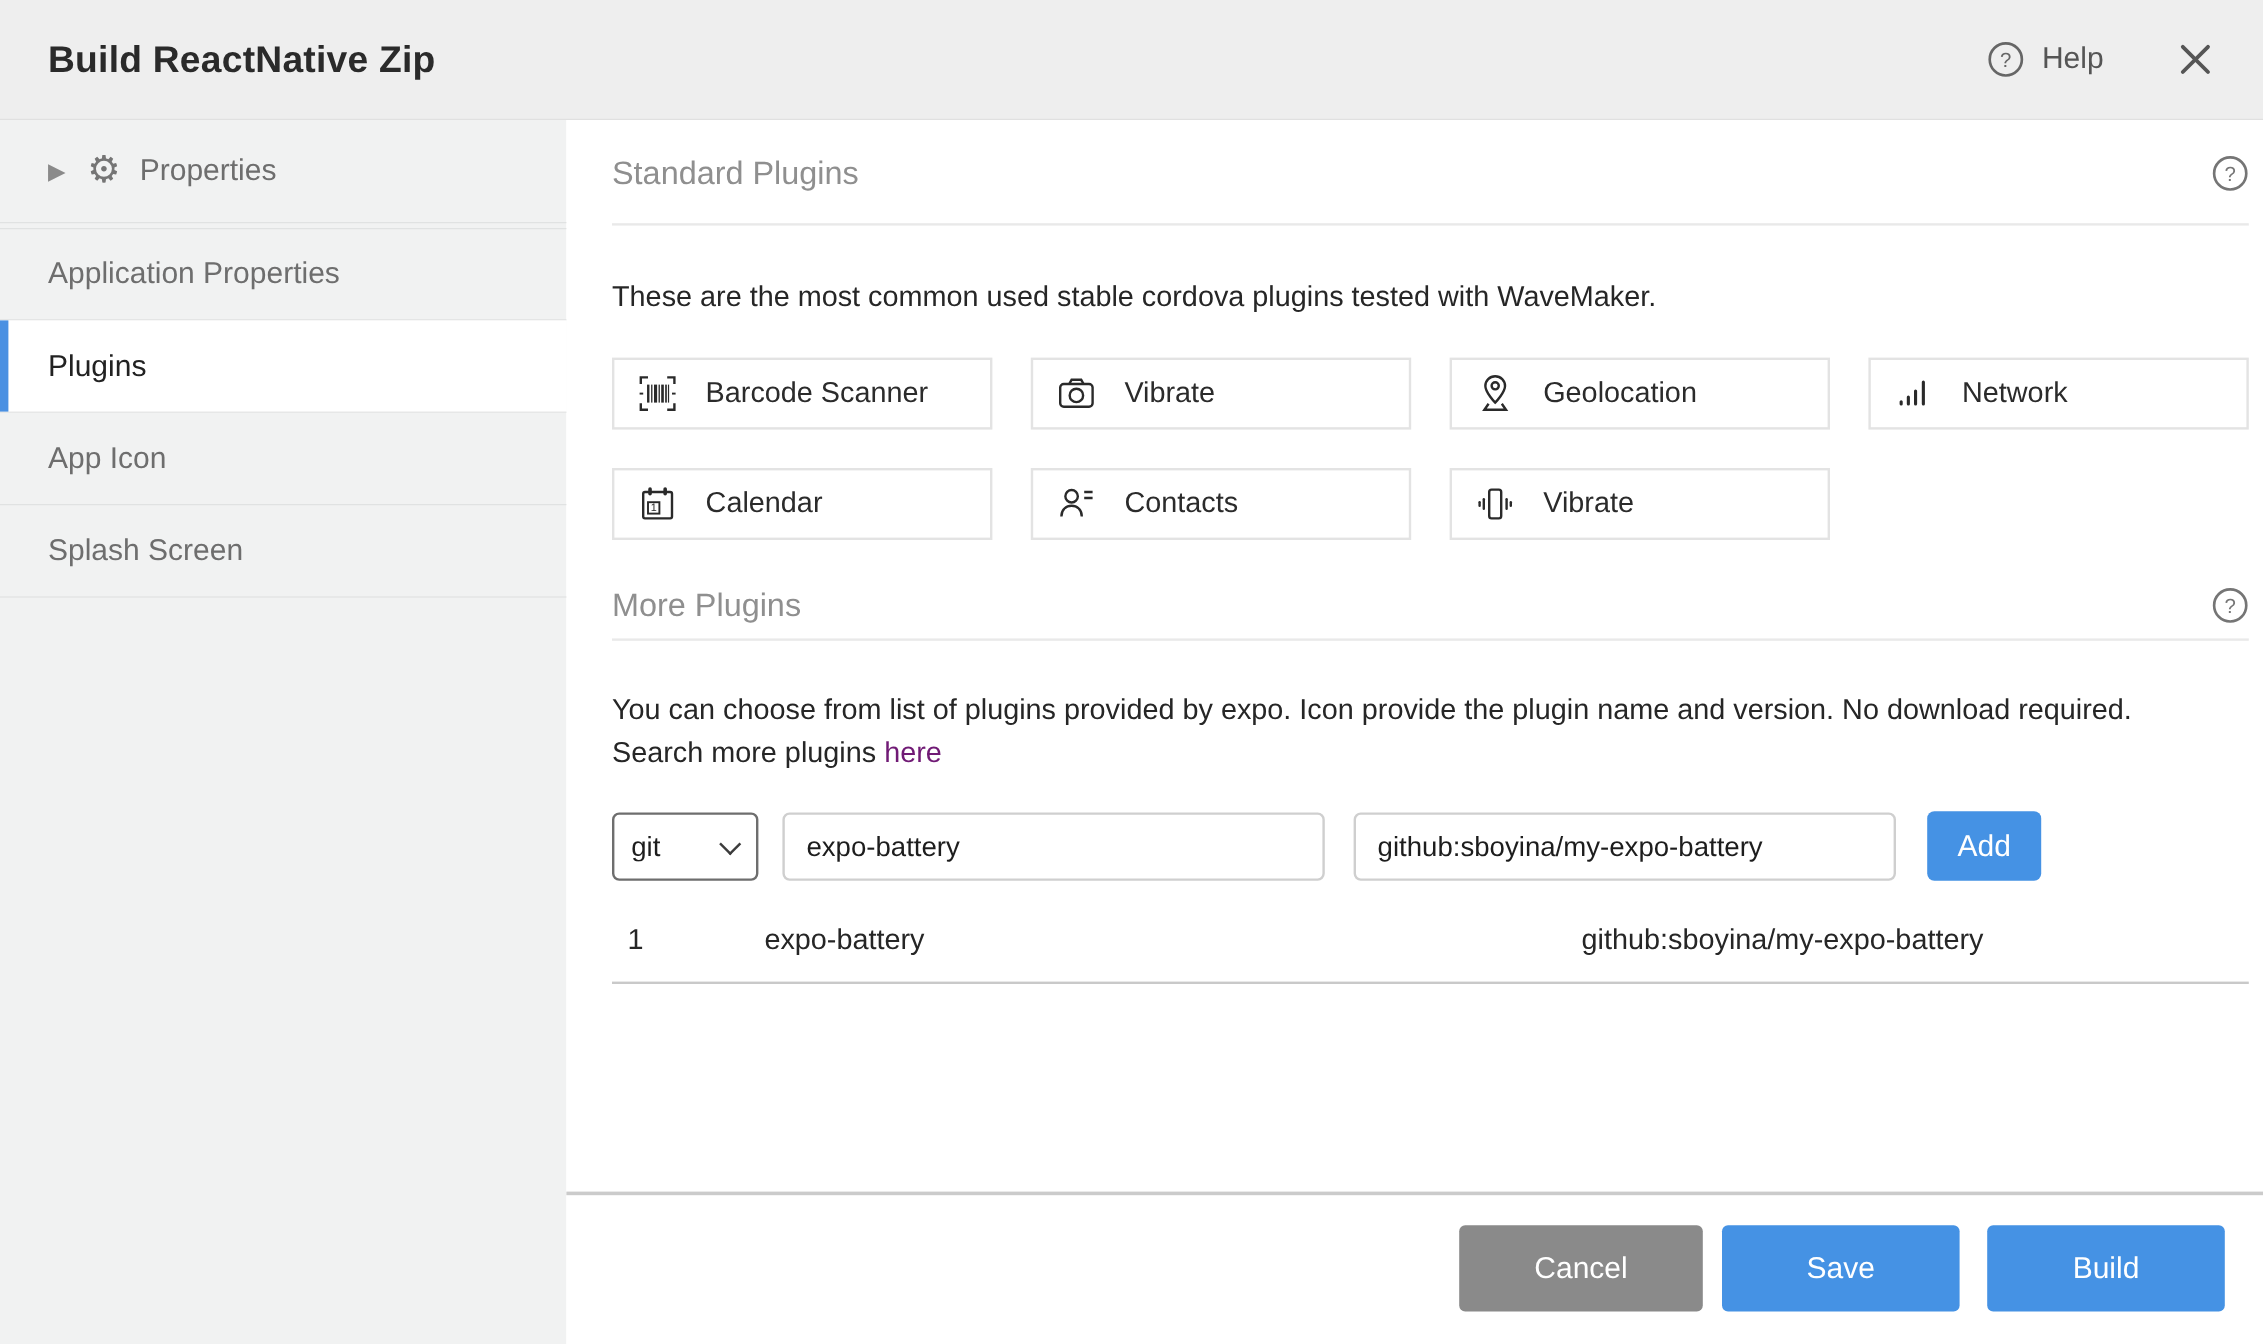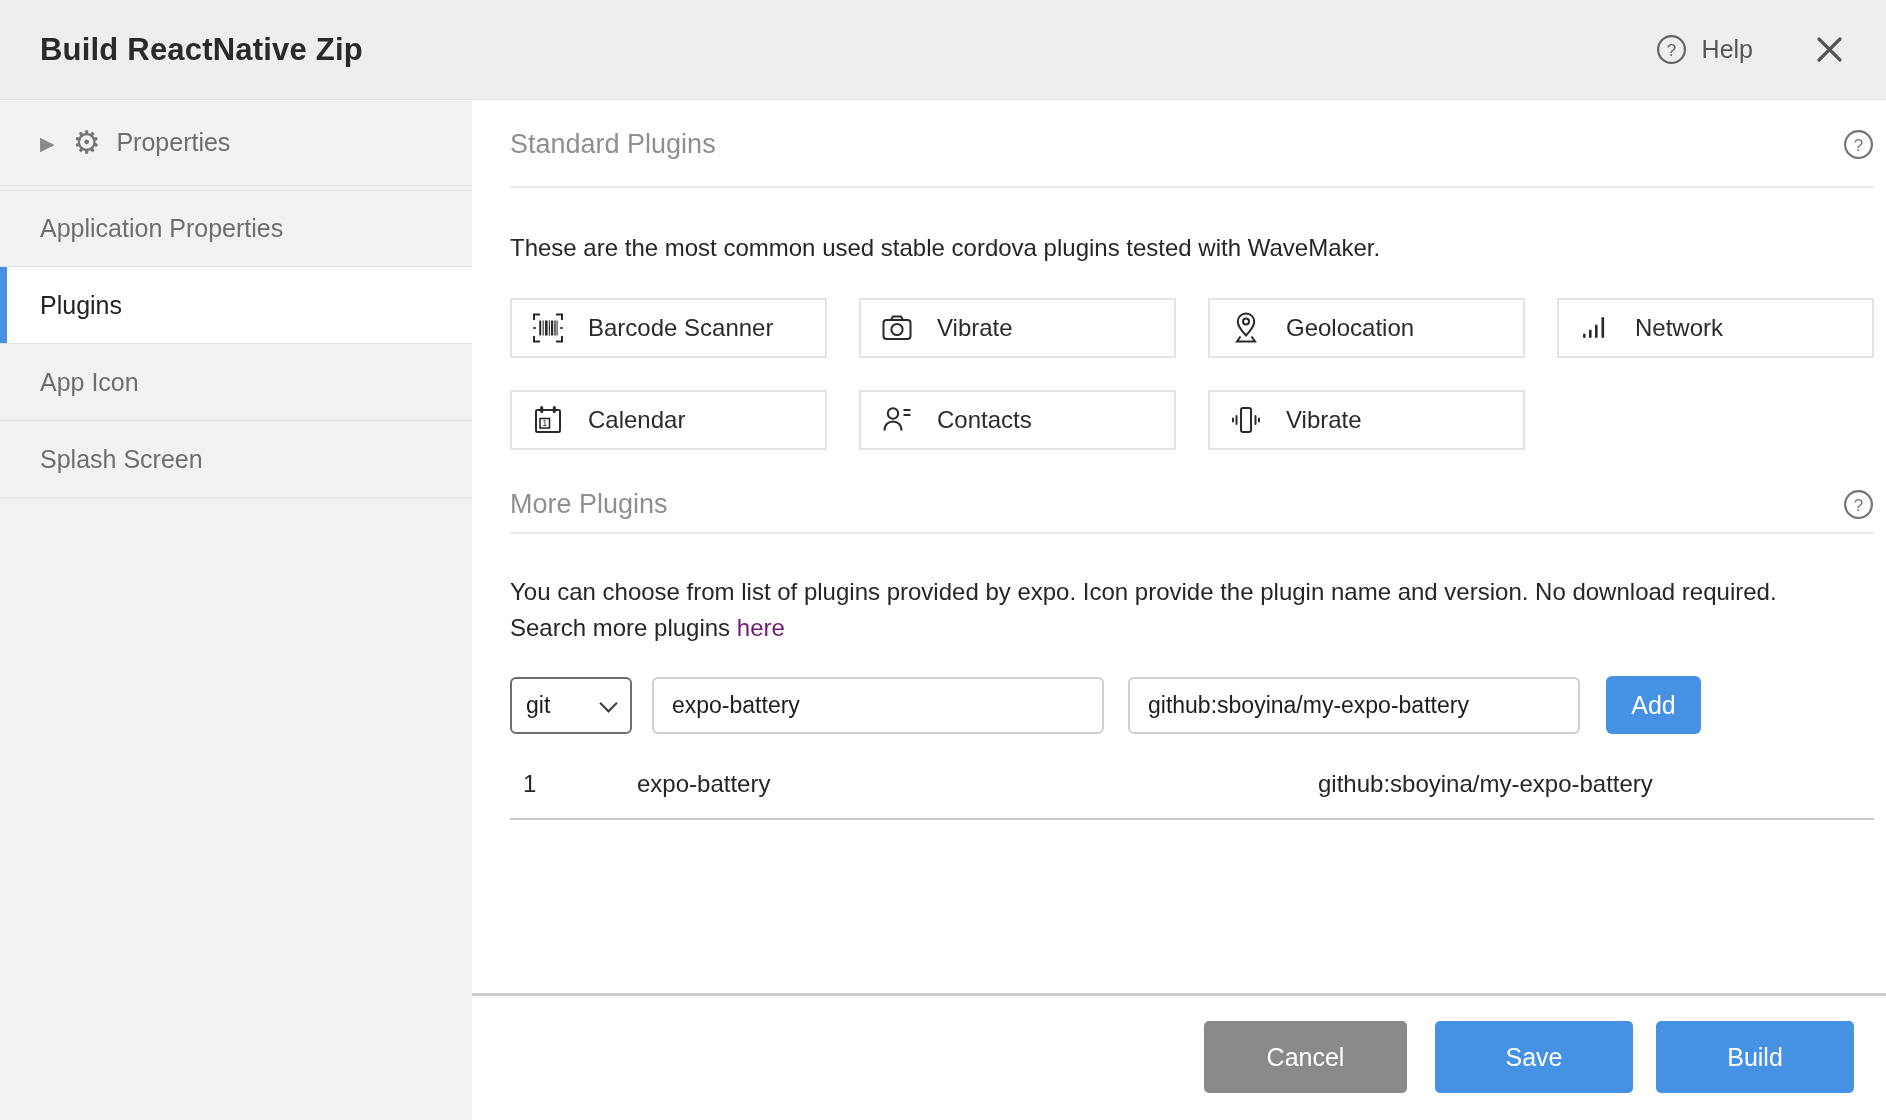--- a/index.html
+++ b/index.html
@@ -103,21 +103,21 @@
   .spacer { flex: 1; }
   .footer {
     border-top: 3px solid #cbcbcb; height: 100px; margin-bottom: 27px;
     display: flex; justify-content: flex-end; align-items: flex-end; padding-right: 44px;
   }
   .btn {
     height: 72px; border: none; border-radius: 5px; color: #fff;
     font-size: 25px; font-family: inherit; cursor: pointer;
   }
   .btn-cancel { width: 203px; background: #8a8a8a; }
-  .btn-save { width: 198px; background: #4592e4; margin-left: 28px; }
+  .btn-save { width: 198px; background: #4592e4; margin-left: 16px; }
   .btn-build { width: 198px; background: #4592e4; margin-left: 23px; }
 
   
   .qmark-icon, .close-icon { display:block; }
 </style>
 </head>
 <body>
 
 <div class="app">
 

